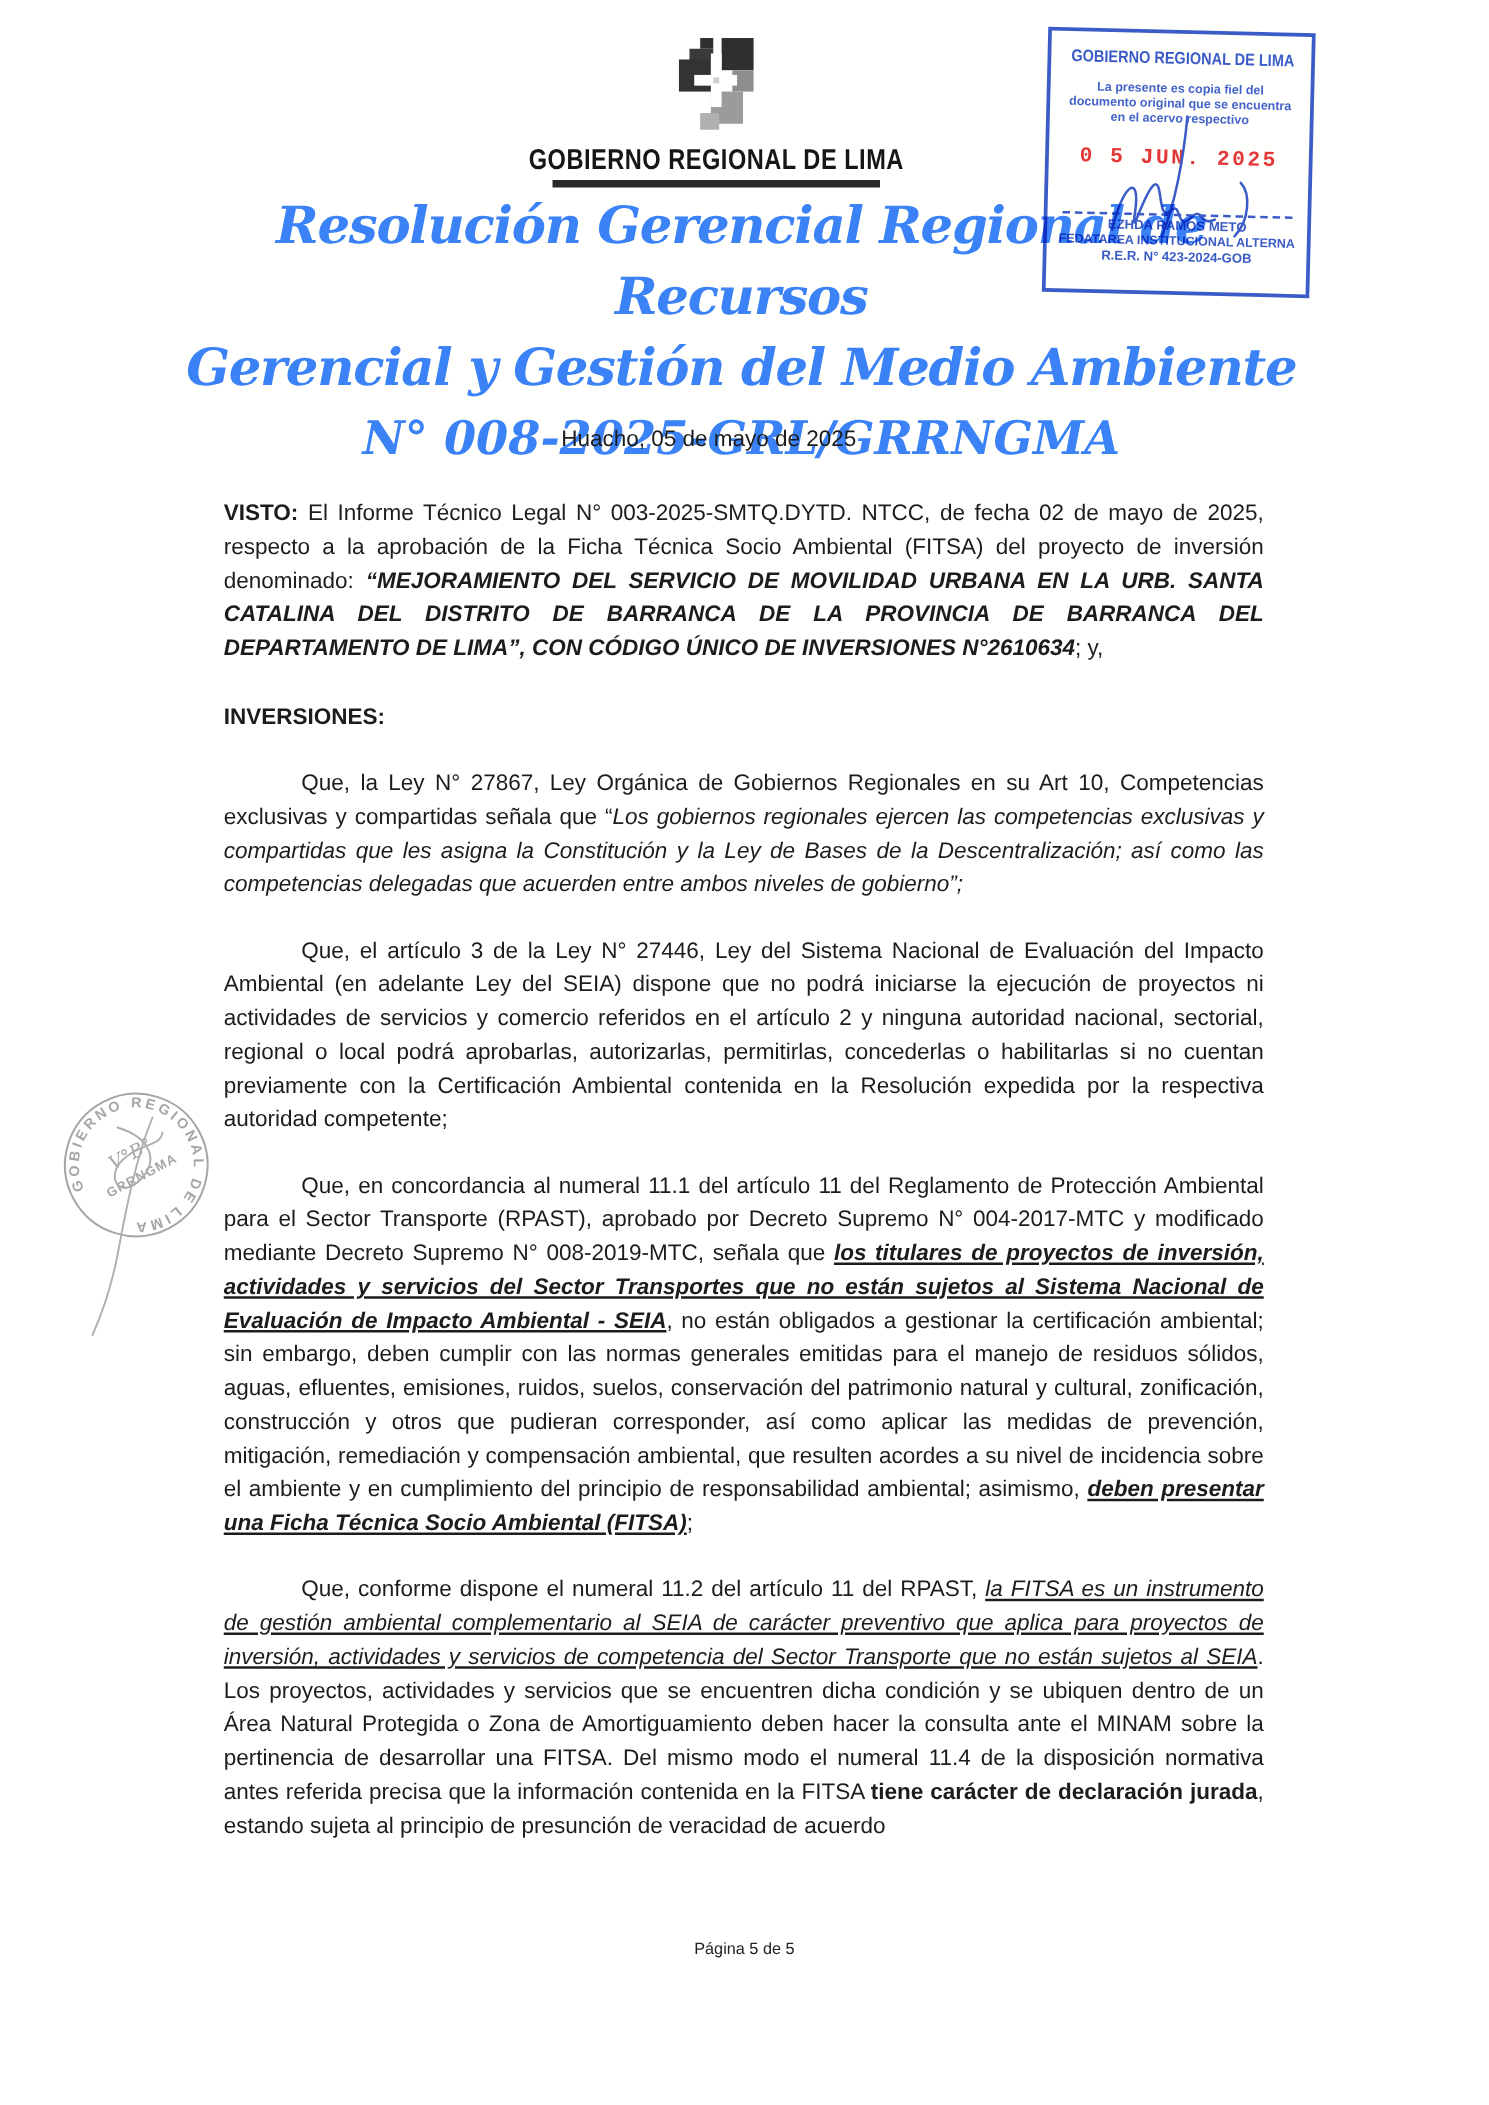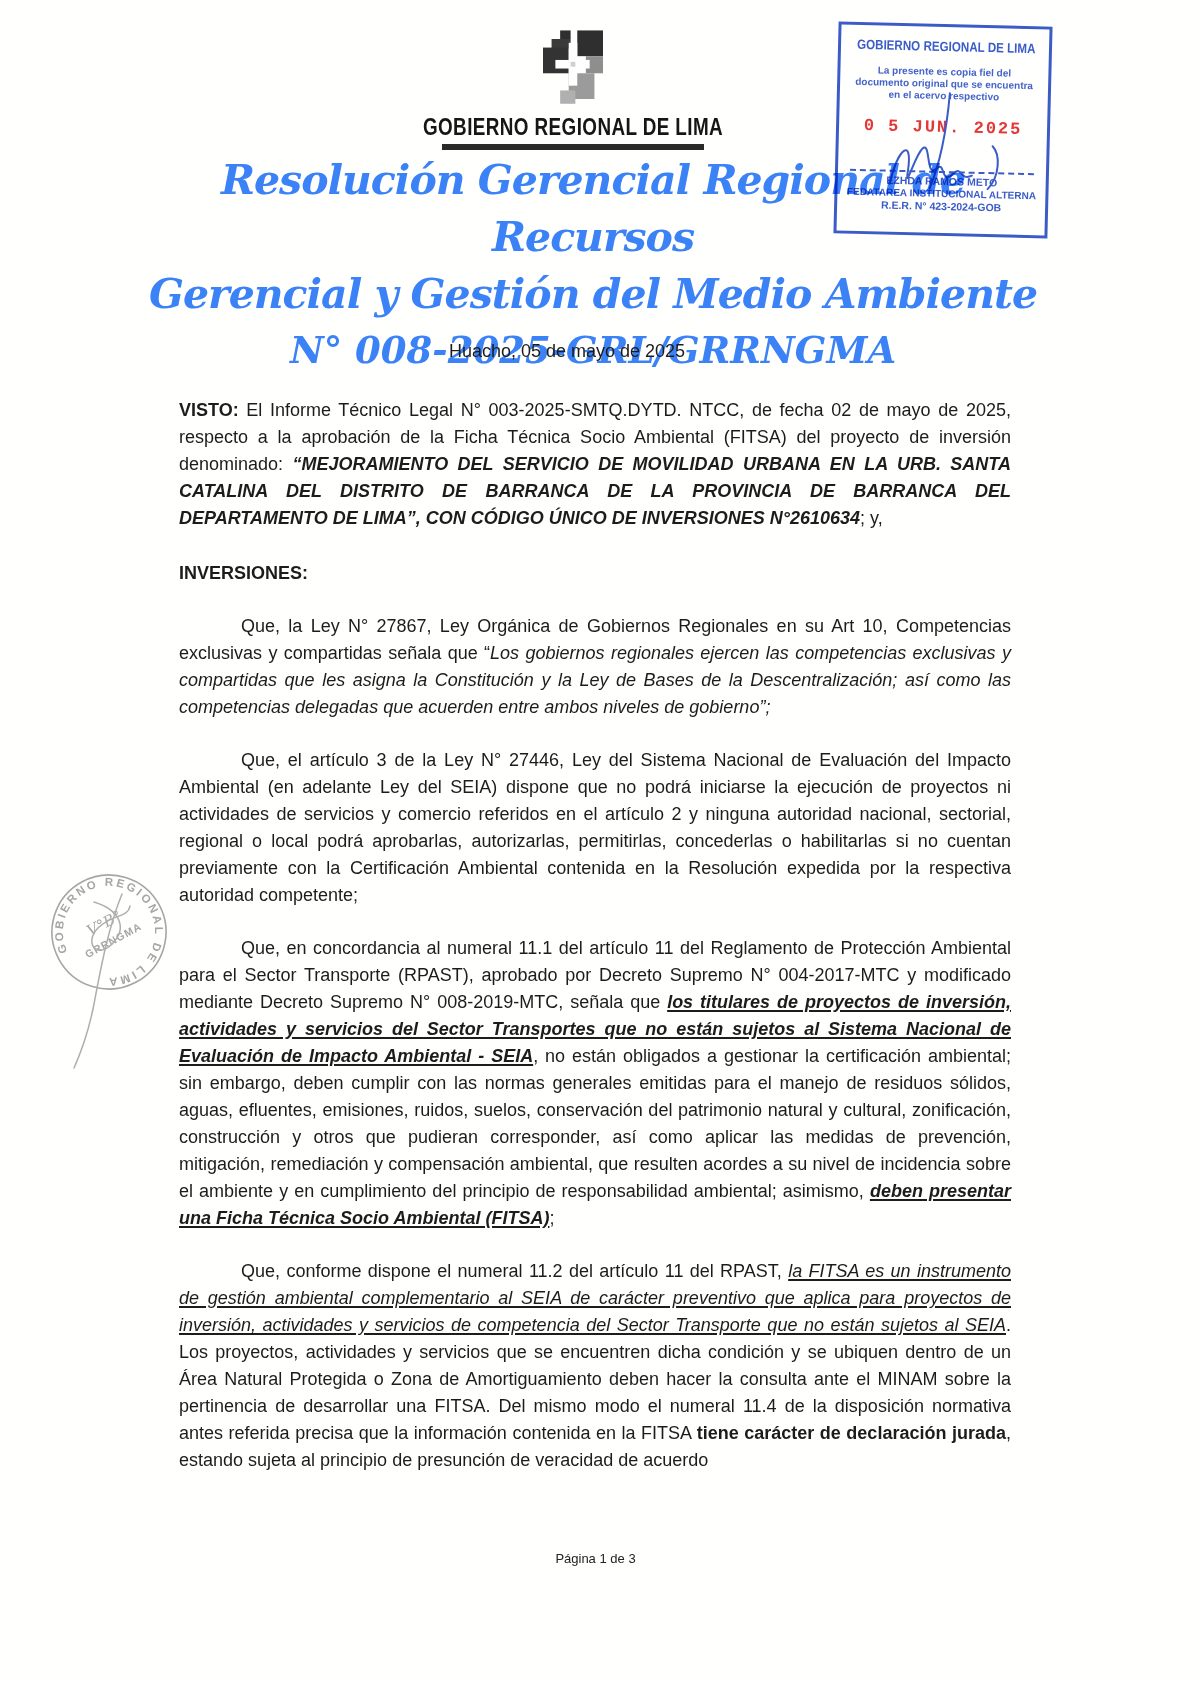--- a/index.html
+++ b/index.html
@@ -181,15 +181,15 @@
       </text>
       <text x="85" y="95" text-anchor="middle" font-family="DejaVu Serif, serif" font-style="italic" font-size="15" fill="#8f8f8f">V°B°</text>
       <text x="85" y="113" text-anchor="middle" font-family="Liberation Sans, sans-serif" font-weight="bold" font-size="10.5" letter-spacing="1" fill="#8f8f8f">GRRNGMA</text>
     </g>
     <g fill="none" stroke="#9a9a9a" stroke-width="1.5" stroke-linecap="round">
       <path d="M70,70 C 96,78 104,96 88,112 C 72,128 60,110 74,96 C 88,82 104,86 106,74"></path>
       <path d="M98,62 C 84,96 76,140 70,172 C 65,198 58,218 50,236"></path>
     </g>
   </svg>
 
-  <div class="footer">Página 1 de 3</div>
+  <div class="footer">Página 5 de 5</div>
 
 </div>
 
 </body></html>

